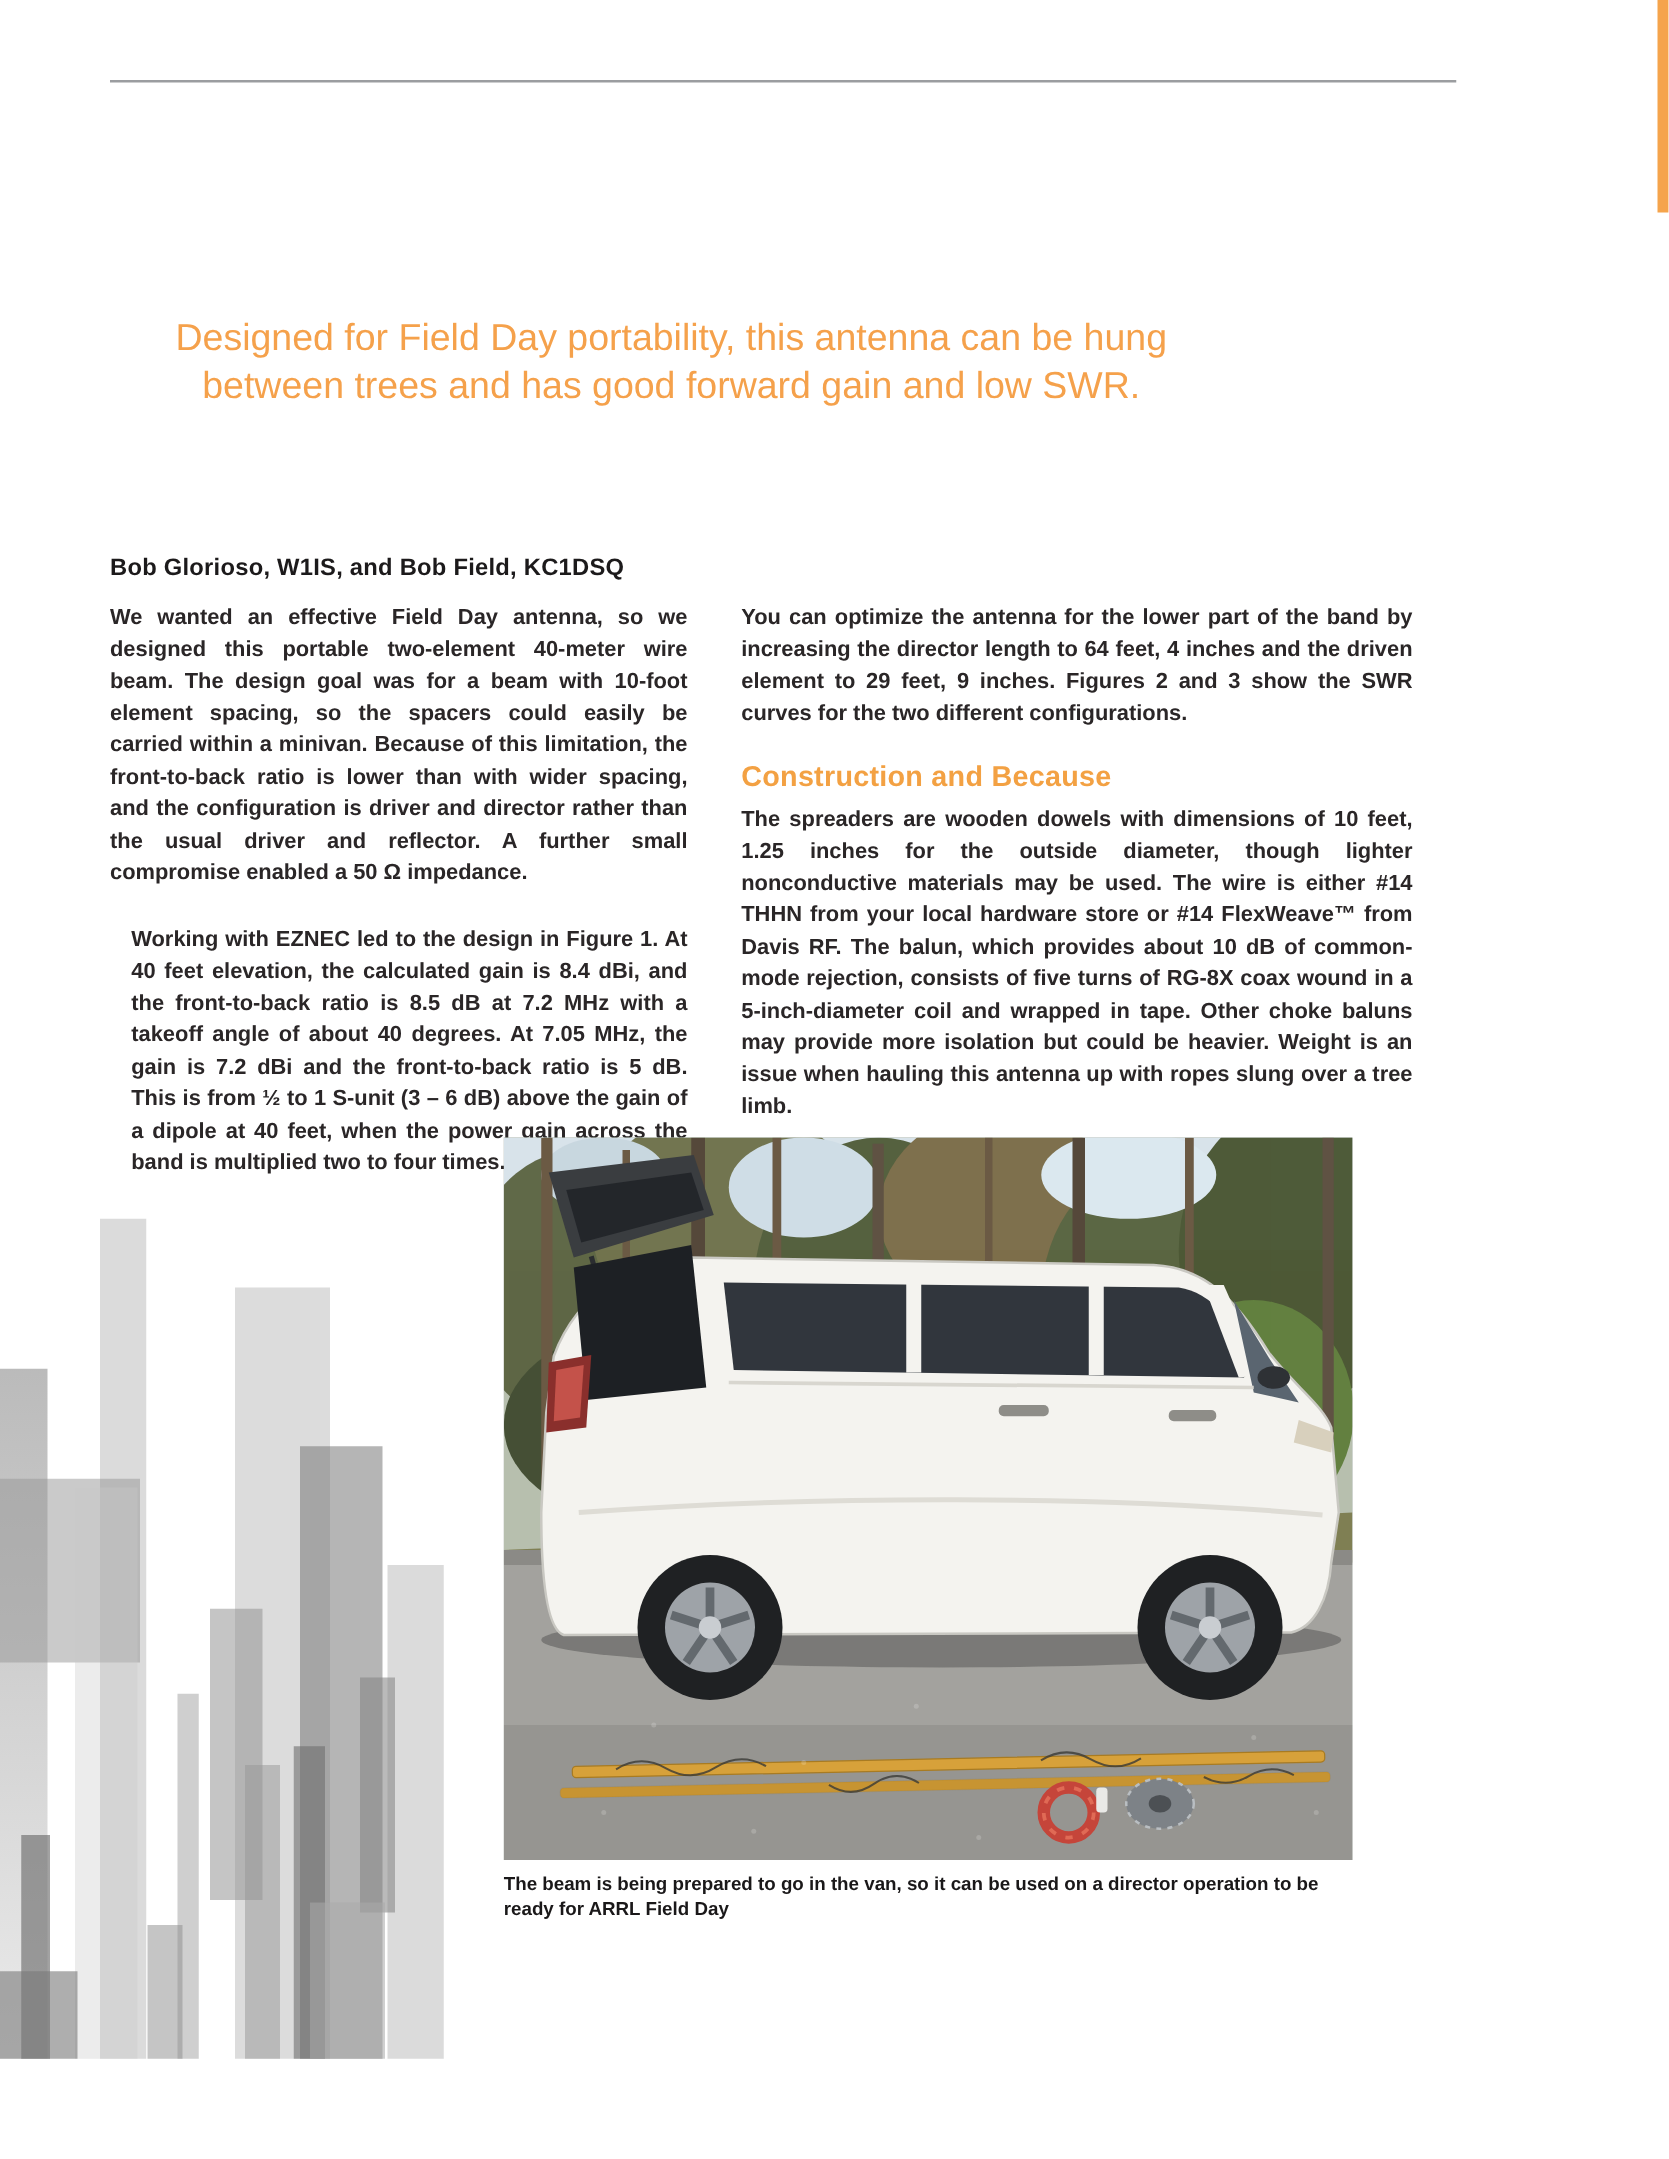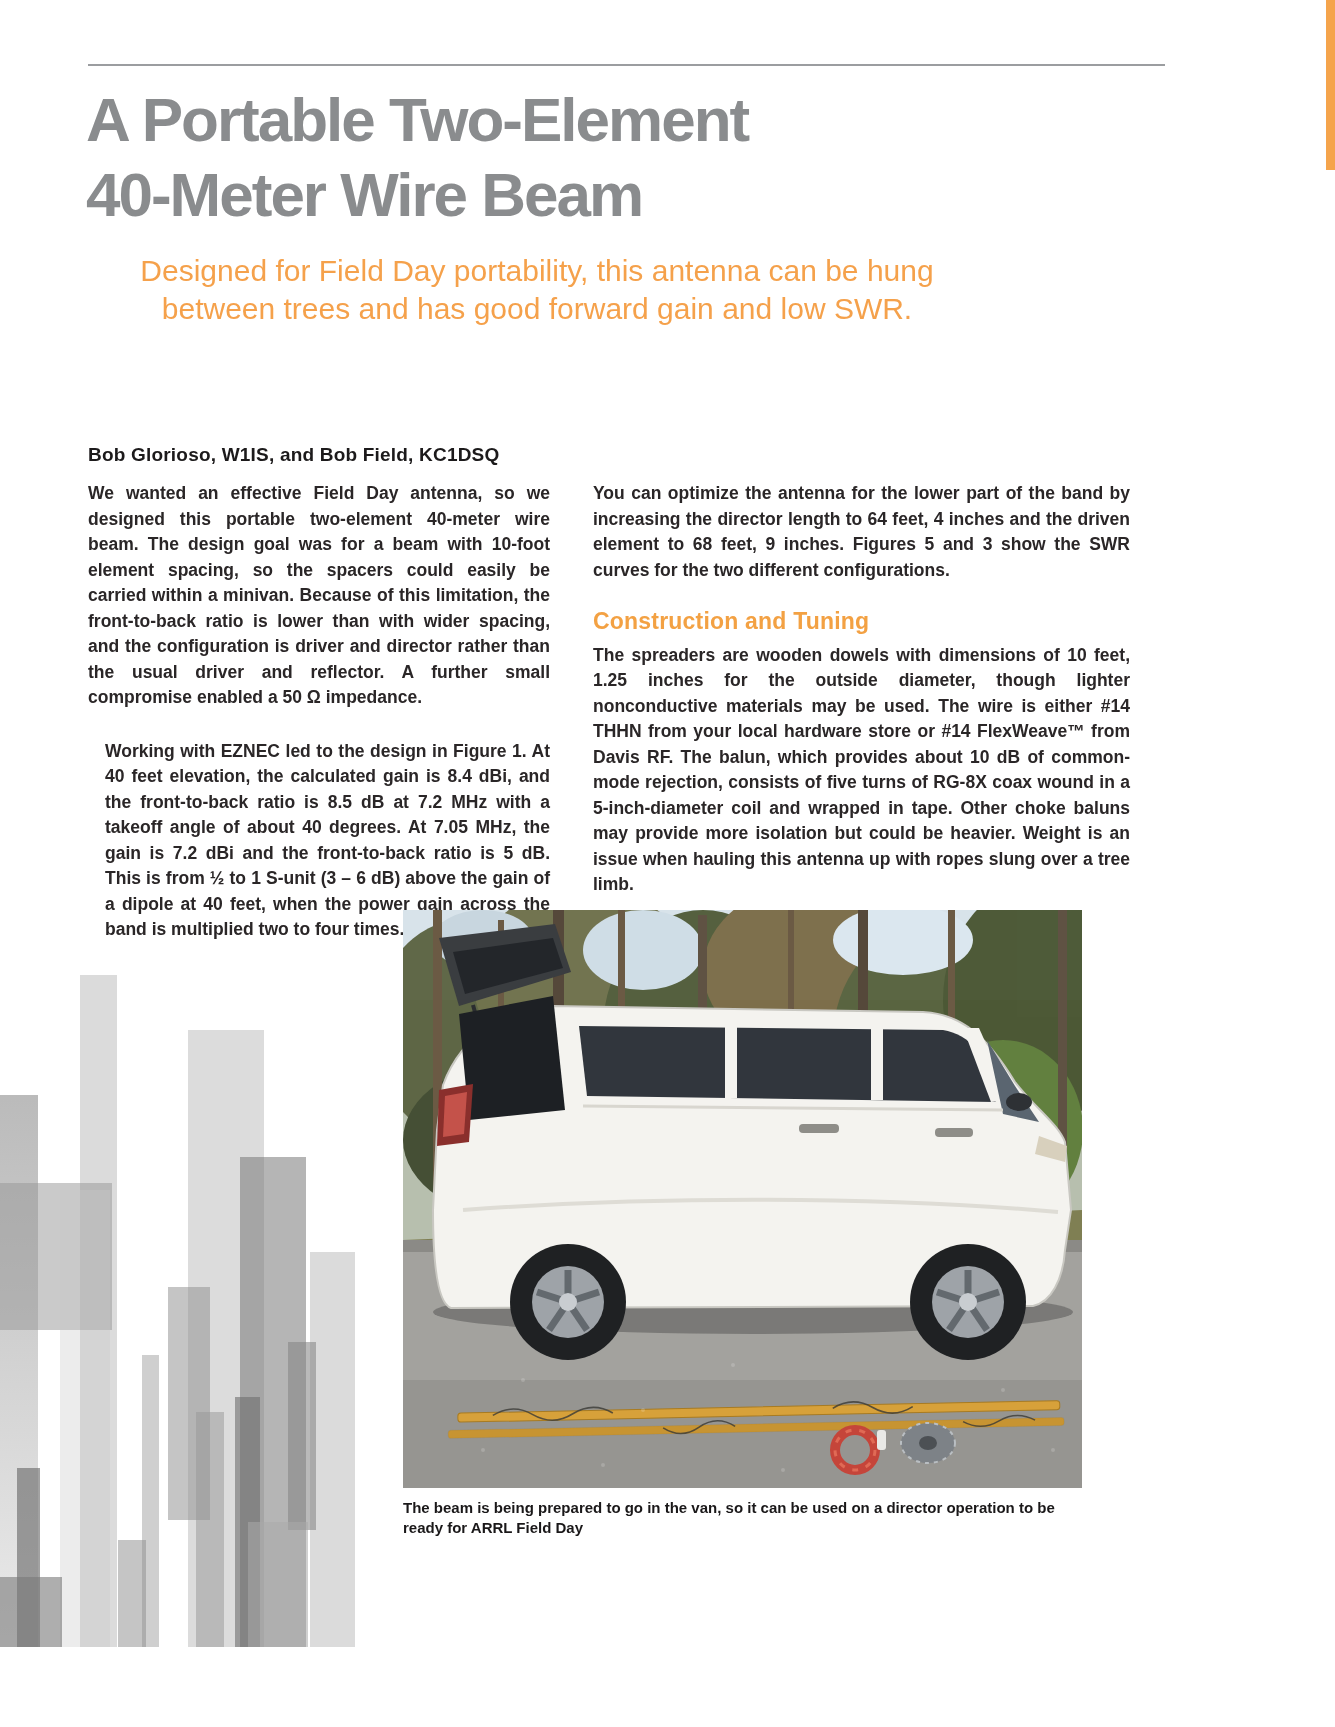--- a/index.html
+++ b/index.html
@@ -57,37 +57,33 @@
   .bar{position:absolute;}
 </style>
 </head>
 <body>
 
 <div class="sheet">
 
   <div class="edge-tab"></div>
   <div class="top-rule"></div>
 
-  <div class="title">
-    <div>A Portable Two-Element</div>
-    <div>40-Meter Wire Beam</div>
-  </div>
 
   <div class="subtitle">Designed for Field Day portability, this antenna can be hung between trees and has good forward gain and low SWR.</div>
 
   <div class="byline">Bob Glorioso, W1IS, and Bob Field, KC1DSQ</div>
 
   <div class="col col-left">
     <p>We wanted an effective Field Day antenna, so we designed this portable two-element 40-meter wire beam. The design goal was for a beam with 10-foot element spacing, so the spacers could easily be carried within a minivan. Because of this limitation, the front-to-back ratio is lower than with wider spacing, and the configuration is driver and director rather than the usual driver and reflector. A further small compromise enabled a 50 Ω impedance.</p>
     <p>Working with EZNEC led to the design in Figure 1. At 40 feet elevation, the calculated gain is 8.4 dBi, and the front-to-back ratio is 8.5 dB at 7.2 MHz with a takeoff angle of about 40 degrees. At 7.05 MHz, the gain is 7.2 dBi and the front-to-back ratio is 5 dB. This is from ½ to 1 S-unit (3 – 6 dB) above the gain of a dipole at 40 feet, when the power gain across the band is multiplied two to four times.</p>
   </div>
 
   <div class="col col-right">
-    <p>You can optimize the antenna for the lower part of the band by increasing the director length to 64 feet, 4 inches and the driven element to 68 feet, 9 inches. Figures 5 and 3 show the SWR curves for the two different configurations.</p>
-    <div class="section-heading">Construction and Tuning</div>
+    <p>You can optimize the antenna for the lower part of the band by increasing the director length to 64 feet, 4 inches and the driven element to 29 feet, 9 inches. Figures 2 and 3 show the SWR curves for the two different configurations.</p>
+    <div class="section-heading">Construction and Because</div>
     <p>The spreaders are wooden dowels with dimensions of 10 feet, 1.25 inches for the outside diameter, though lighter nonconductive materials may be used. The wire is either #14 THHN from your local hardware store or #14 FlexWeave™ from Davis RF. The balun, which provides about 10 dB of common-mode rejection, consists of five turns of RG-8X coax wound in a 5-inch-diameter coil and wrapped in tape. Other choke baluns may provide more isolation but could be heavier. Weight is an issue when hauling this antenna up with ropes slung over a tree limb.</p>
   </div>
 
   <div class="bars">
     <div class="bar" style="left:80px;top:975px;width:37px;height:672px;background:rgba(190,190,190,.55);"></div>
     <div class="bar" style="left:188px;top:1030px;width:76px;height:617px;background:rgba(185,185,185,.5);"></div>
     <div class="bar" style="left:0;top:1095px;width:38px;height:552px;background:linear-gradient(180deg,rgba(150,150,150,.65),rgba(215,215,215,.5));"></div>
     <div class="bar" style="left:0;top:1183px;width:112px;height:147px;background:rgba(150,150,150,.5);"></div>
     <div class="bar" style="left:60px;top:1190px;width:50px;height:457px;background:rgba(200,200,200,.35);"></div>
     <div class="bar" style="left:240px;top:1157px;width:66px;height:490px;background:rgba(120,120,120,.55);"></div>

